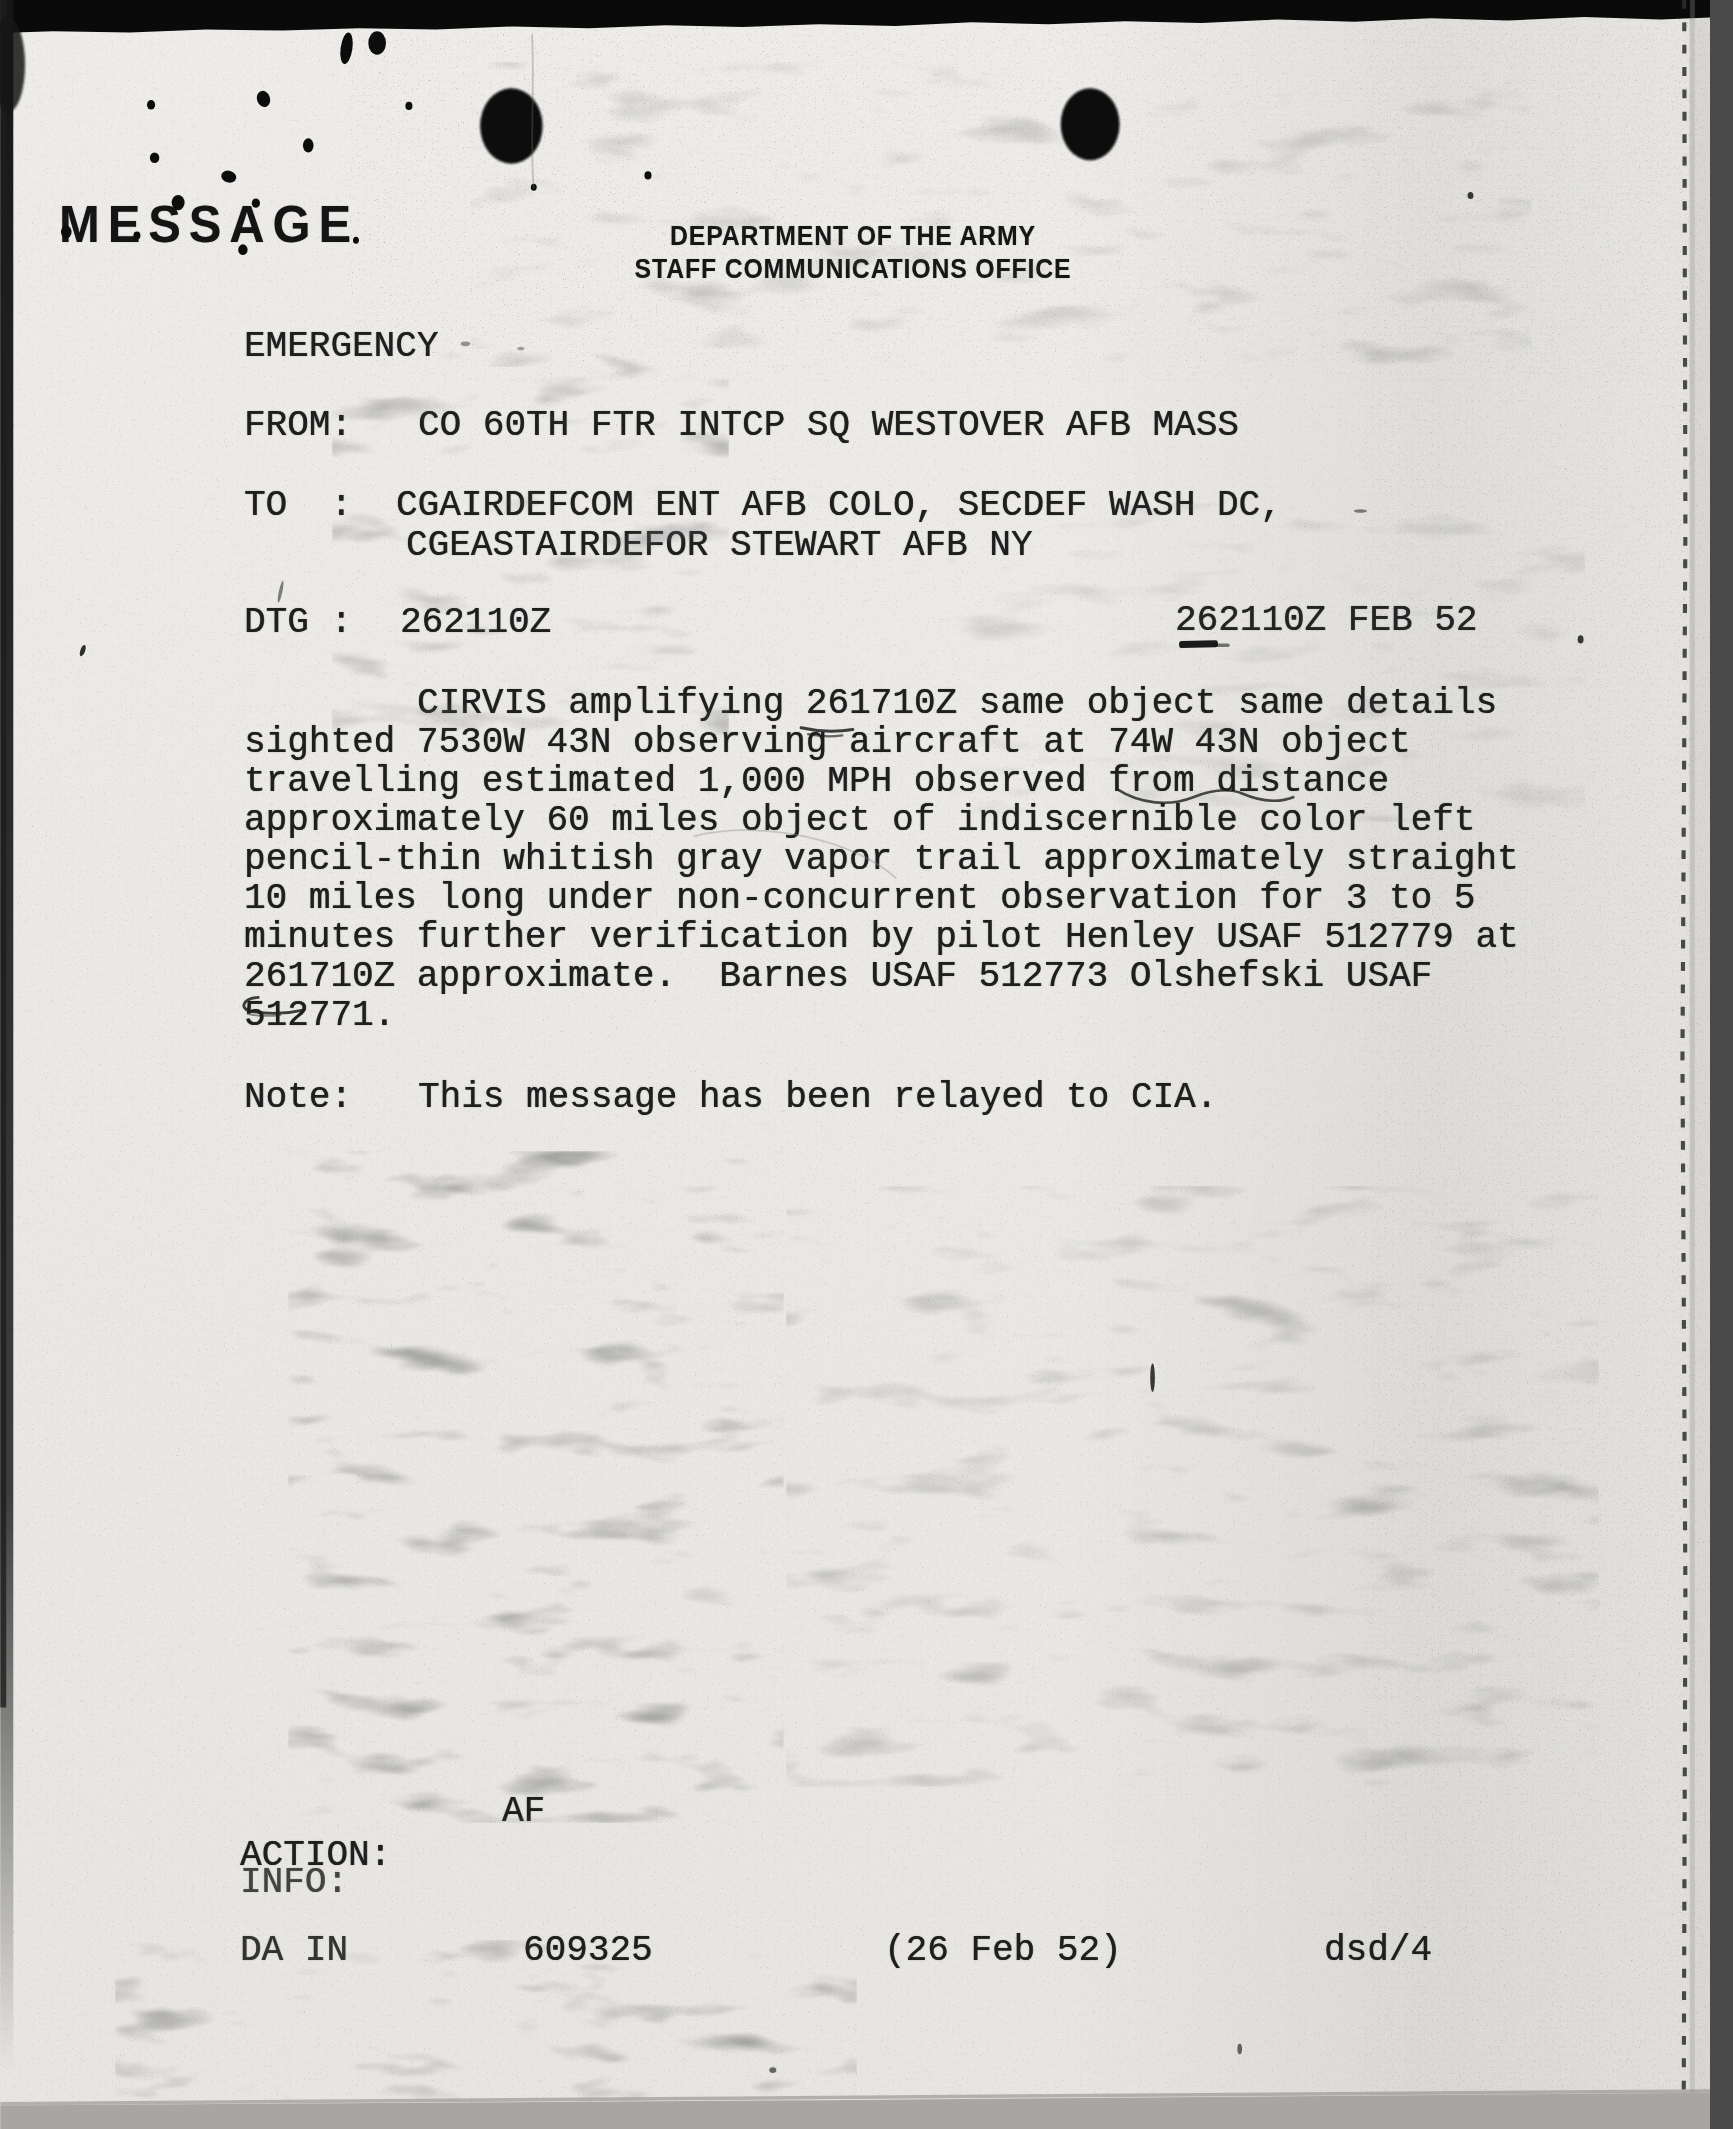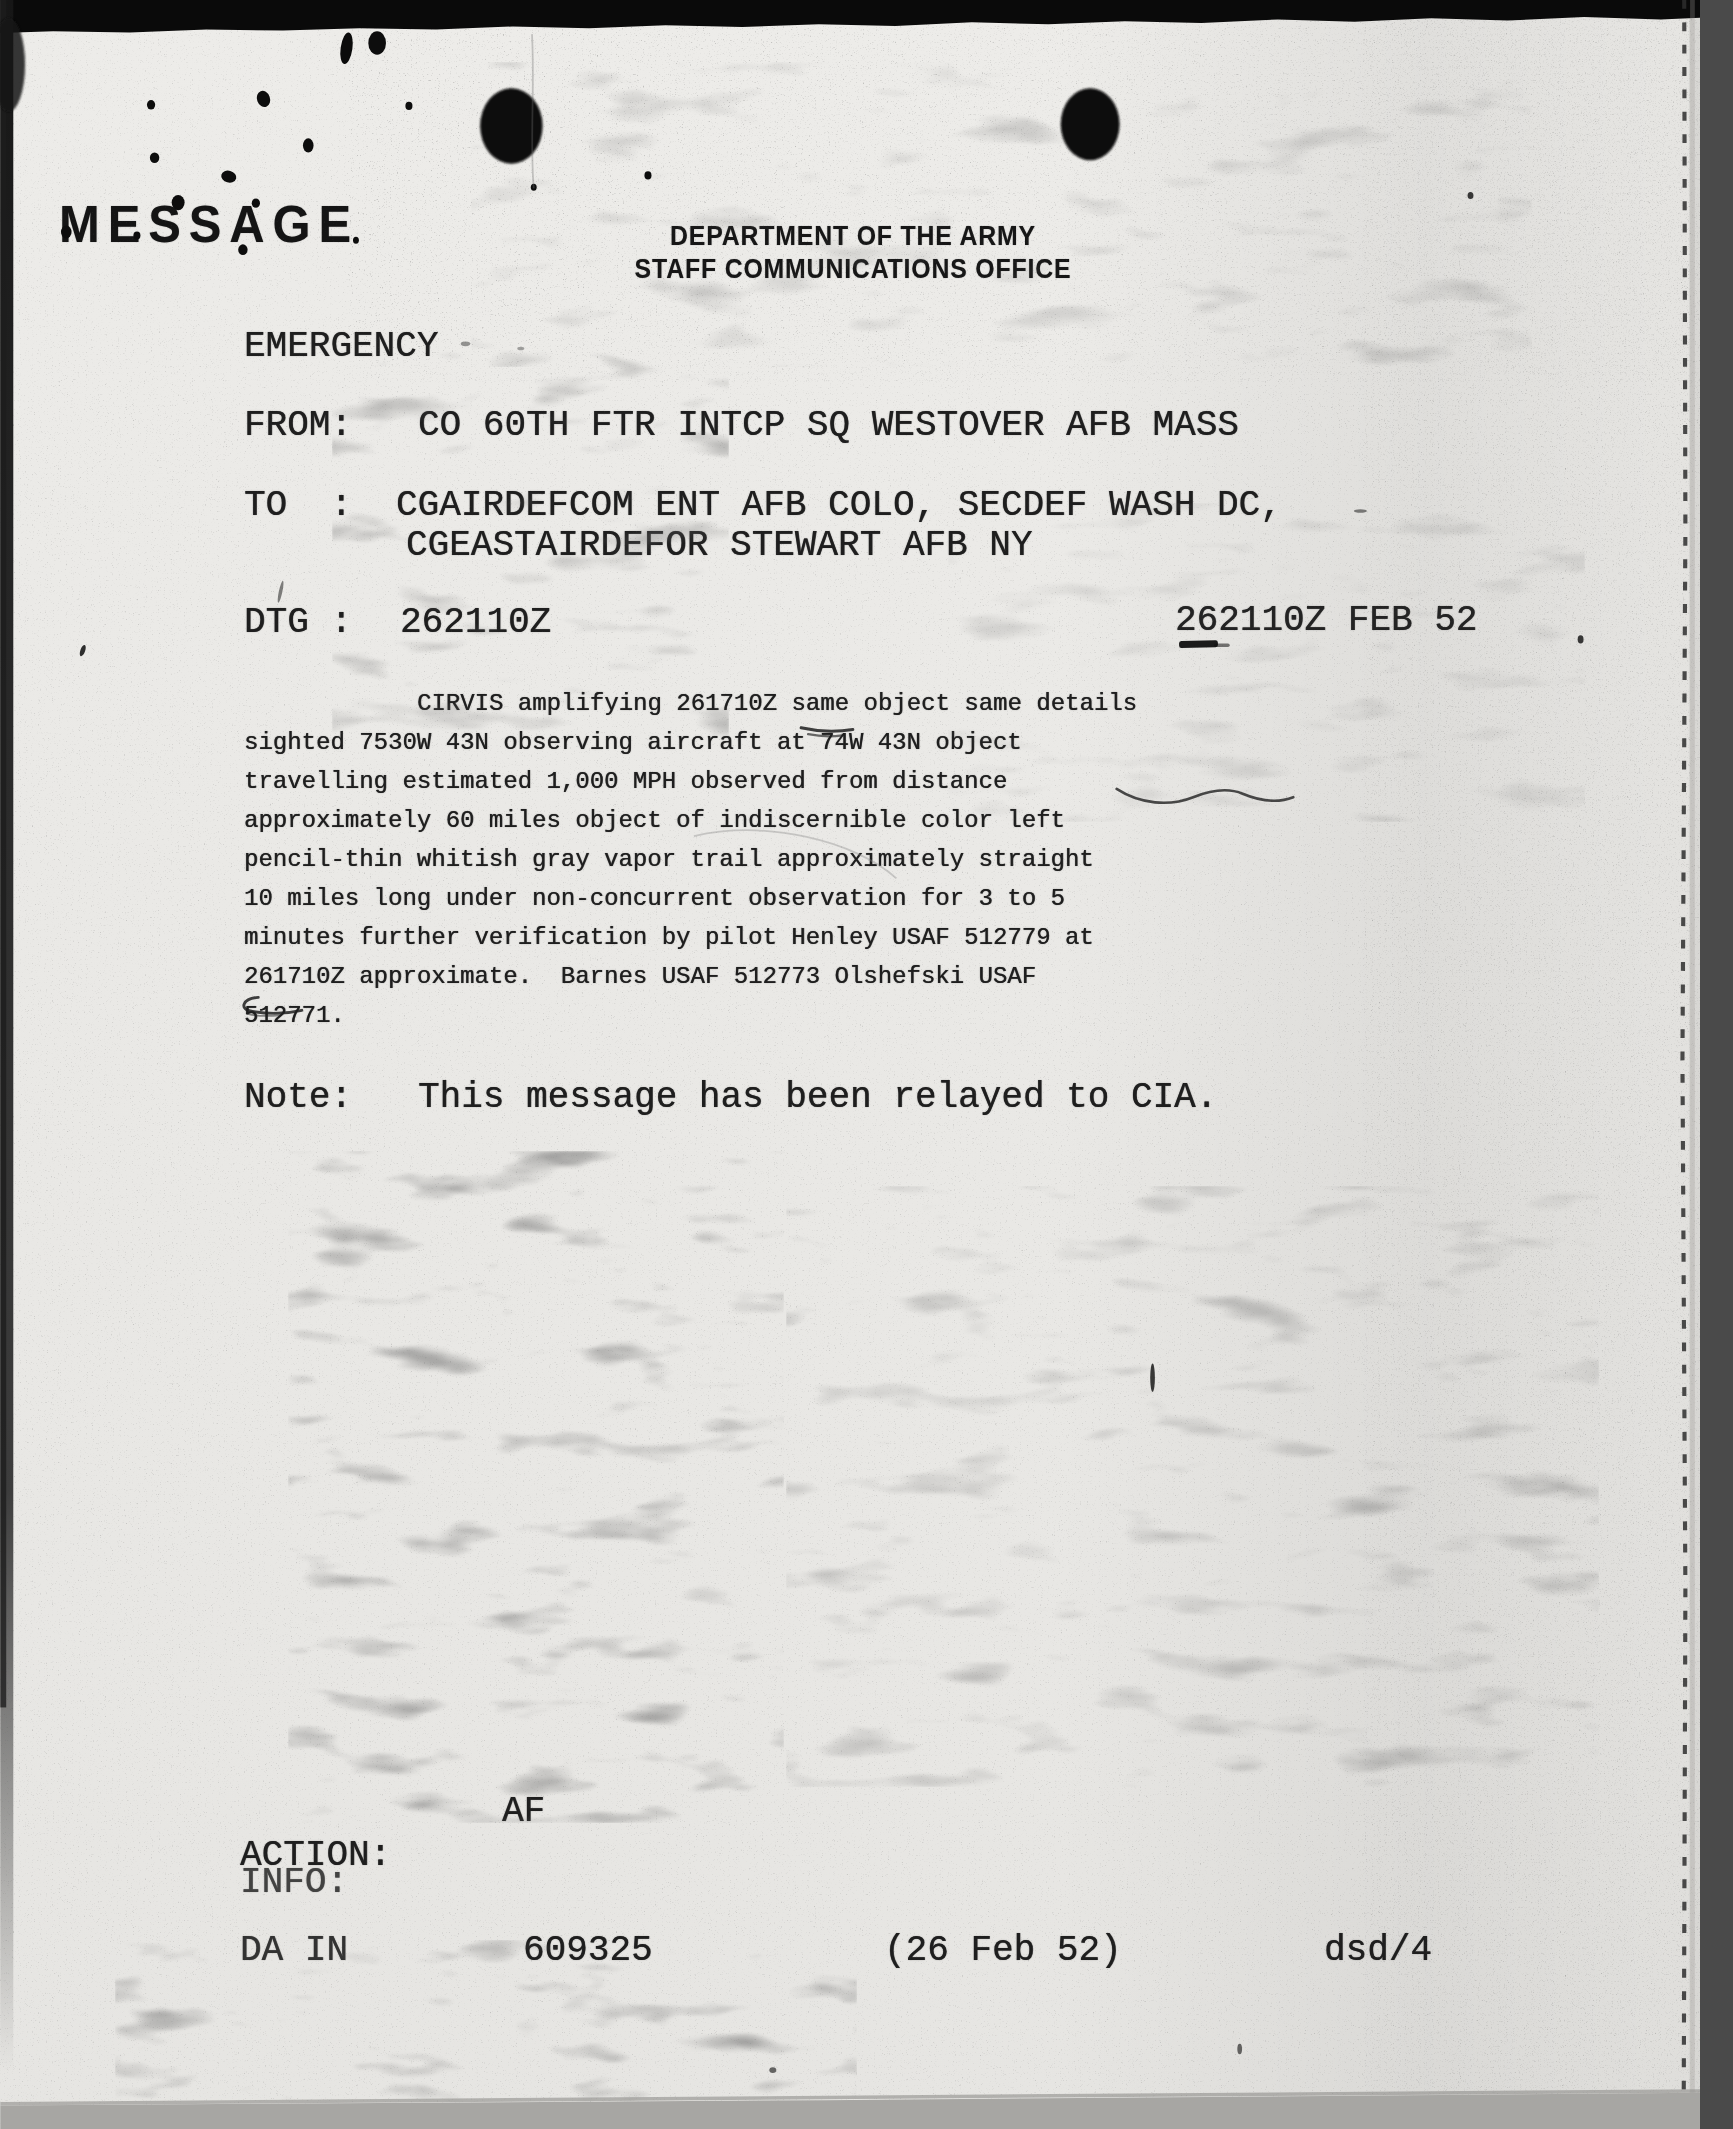--- a/index.html
+++ b/index.html
@@ -4,20 +4,21 @@
 <style>
   html,body{margin:0;padding:0;background:#4a4a4a;}
   .page{
     position:relative;
     width:1700px;height:2129px;
     overflow:hidden;
     background:
       linear-gradient(90deg, rgba(0,0,0,0.00) 0%, rgba(0,0,0,0.00) 62%, rgba(0,0,0,0.055) 84%, rgba(0,0,0,0.03) 97%),
       linear-gradient(180deg,#edecE9 0%, #eae9e6 40%, #e8e7e4 75%, #e6e5e2 100%);
     font-family:"Liberation Mono","DejaVu Sans Mono",monospace;
+    padding-left:10px;
   }
   .text-layer{position:absolute;inset:0;filter:blur(0.3px);}
   .tw{
     position:absolute;white-space:pre;
     font-size:36px;line-height:39px;
     color:#1e1e1e;
     text-shadow:0.4px 0.2px 0 rgba(15,15,15,0.6), -0.2px -0.1px 0 rgba(15,15,15,0.3), 0 0 1.8px rgba(30,30,30,0.28);
   }
   .hdr-title{
     position:absolute;left:59px;top:199px;
@@ -33,21 +34,21 @@
     color:#161616;transform:scaleX(0.92);transform-origin:center top;
     text-shadow:0 0 1.2px rgba(0,0,0,0.4);
   }
   .dept.l1{top:223px;}
   .dept.l2{top:256px;}
   .l-precedence{left:244px;top:327px;}
   .l-from{left:244px;top:406px;}   .v-from{left:418px;top:406px;}
   .l-to{left:244px;top:486px;}     .v-to1{left:396px;top:486px;}  .v-to2{left:406px;top:526px;}
   .l-dtg{left:244px;top:603px;}   .v-dtg{left:400px;top:603px;} .v-stamp{left:1175px;top:601px;color:#232323;}
   .body-block{position:absolute;left:244px;top:684px;width:1366px;}
-  .body-line{white-space:pre;font-size:24px;line-height:39px;}
+  .body-line{white-space:pre;font-size:36px;line-height:39px;}
   .body-line.indent{padding-left:173px;}
   .l-note{left:244px;top:1078px;}  .v-note{left:418px;top:1078px;}
   .l-action{left:240px;top:1836px;} .v-action{left:502px;top:1792px;}
   .l-info{left:240px;top:1863px;opacity:0.82;} .v-info{left:491px;top:1863px;}
   .l-dain{left:240px;top:1931px;opacity:0.9;}  .v-danum{left:499px;top:1931px;margin-left:24px;}
   .v-dadate{left:884px;top:1931px;} .v-daref{left:1324px;top:1931px;}
   .art{position:absolute;inset:0;pointer-events:none;}
 </style>
 </head>
 <body>

